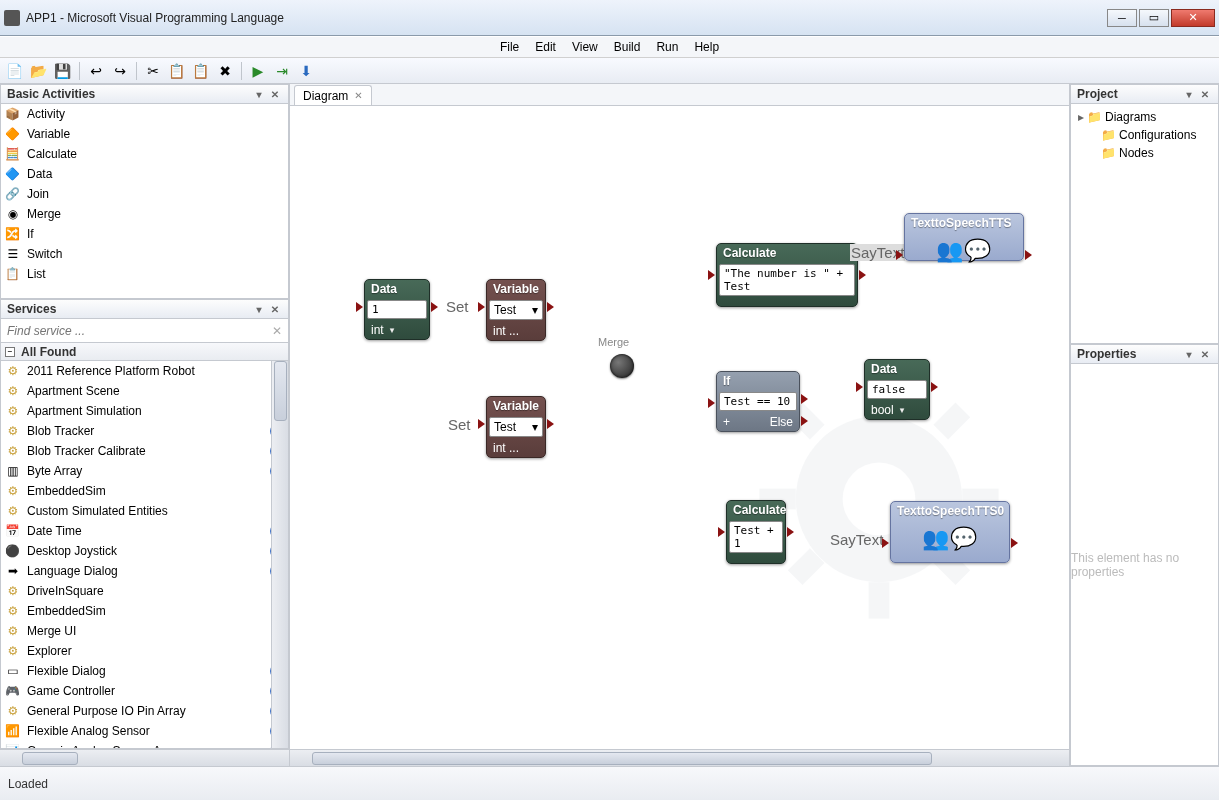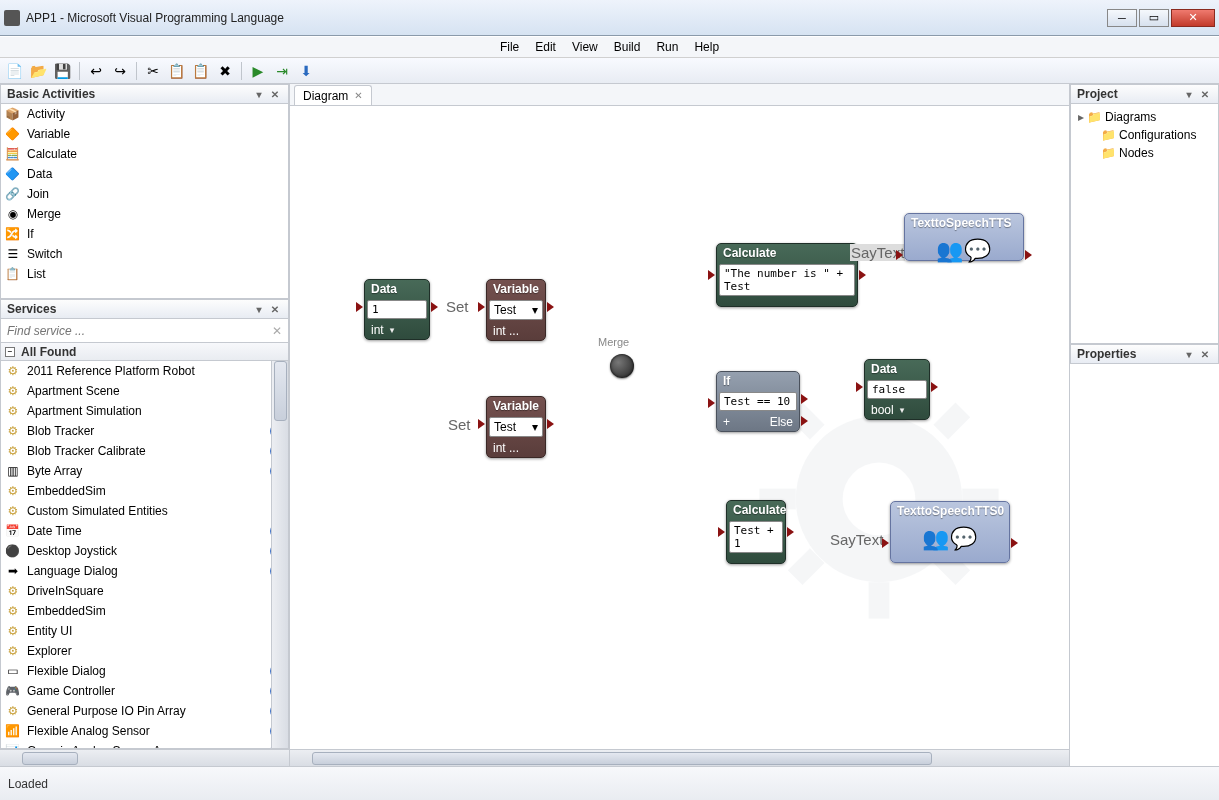--- a/index.html
+++ b/index.html
@@ -256,21 +256,21 @@
           <div class="svc-row">
             <span class="sicon gear">⚙</span>
             <span>DriveInSquare</span>
           </div>
           <div class="svc-row">
             <span class="sicon gear">⚙</span>
             <span>EmbeddedSim</span>
           </div>
           <div class="svc-row">
             <span class="sicon gear">⚙</span>
-            <span>Entity UI</span>
+            <span>Merge UI</span>
           </div>
           <div class="svc-row">
             <span class="sicon gear">⚙</span>
             <span>Explorer</span>
           </div>
           <div class="svc-row">
             <span class="sicon ">▭</span>
             <span>Flexible Dialog</span>
             <span class="info">i</span>
           </div>
@@ -469,18 +469,21 @@
           <span class="ticon">📁</span>
           <span>Nodes</span>
         </div>
       </div>
 
     <div class="panelhead">
       <span class="phtitle">Properties</span>
       <span class="phbtn">▾</span>
       <span class="phbtn">✕</span>
     </div>
+    <div class="prop-body">
+      <span>This element has no properties</span>
+    </div>
   </div>
 </div>
 
 <div class="statusbar">
   <span>Loaded</span>
 </div>
 
 </body></html>

